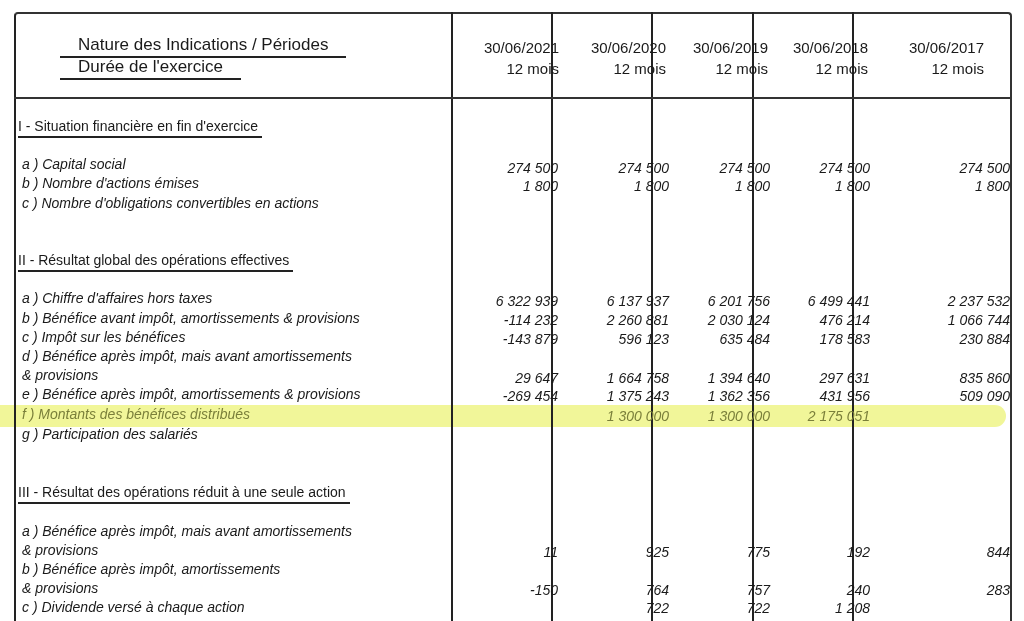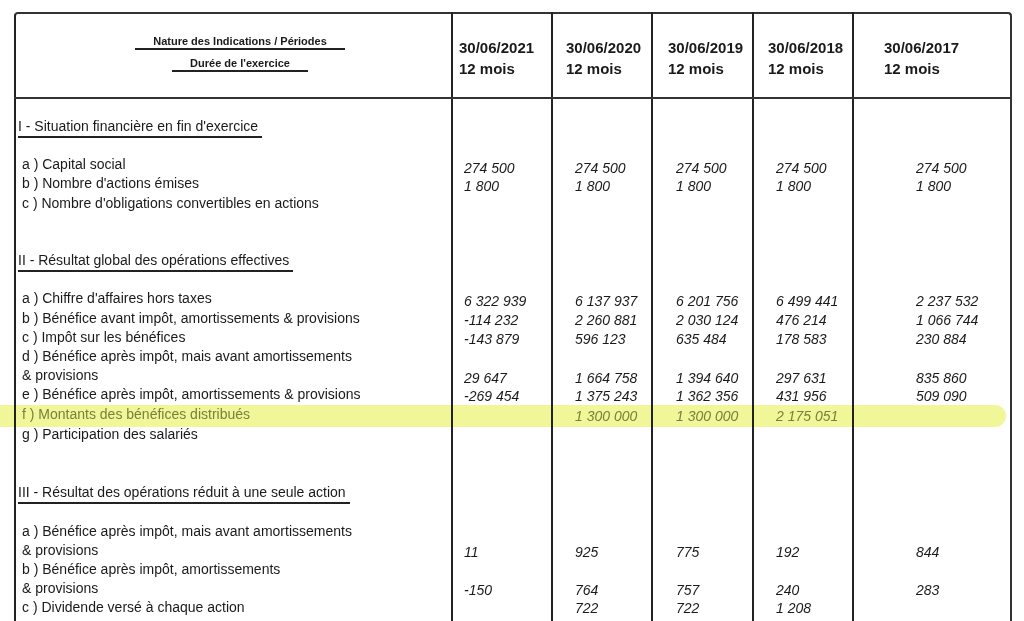--- a/index.html
+++ b/index.html
@@ -8,35 +8,35 @@
   .page { position: absolute; left: 0; top: 0; width: 1024px; height: 621px; }
 
   
   .frame { position: absolute; left: 14px; top: 12px; width: 998px; height: 640px;
            border-left: 2px solid #222; border-top: 2px solid #333; border-right: 2px solid #333;
            border-top-left-radius: 4px; border-top-right-radius: 4px; box-sizing: border-box; }
   .vline { position: absolute; top: 12px; width: 2px; height: 640px; background: #222; }
   .hline { position: absolute; left: 14px; height: 2px; background: #333; }
 
   
-  .hdr-label { position: absolute; left: 60px; width: 360px; text-align: center;
-               font-weight: bold; font-size: 11px; }
+  .hdr-label { position: absolute; left: 60px; width: 360px; 
+               font-weight: normal; font-size: 17px; }
   .hdr-label span { display: inline-block; border-bottom: 2px solid #222; padding: 0 18px 1px; }
-  .hdr-col { position: absolute; top: 37px; width: 100px; text-align: left;
-             font-weight: bold; font-size: 15px; line-height: 21px; }
+  .hdr-col { position: absolute; top: 37px; width: 100px; text-align: right;
+             font-weight: normal; font-size: 15px; line-height: 21px; }
 
   
   .sec { position: absolute; left: 18px; font-weight: normal; font-size: 14px; }
   .sec span { display: inline-block; border-bottom: 2px solid #222; padding-bottom: 2px; padding-right: 4px; }
 
   
-  .lbl { position: absolute; left: 22px; font-size: 14px; white-space: nowrap; }
+  .lbl { position: absolute; left: 22px; font-style: italic; font-size: 14px; white-space: nowrap; }
 
   
-  .val { position: absolute; width: 94px; font-style: italic; font-size: 14px; }
+  .val { position: absolute; width: 94px; text-align: right; font-style: italic; font-size: 14px; }
 
   
   .hl { position: absolute; left: 0; top: 405px; width: 1006px; height: 22px;
         background: #eef587; opacity: 0.85; border-radius: 0 12px 12px 0; }
   .hl-text { color: #7a7f3a; }
 </style>
 </head>
 <body>
 
 <div class="page">

